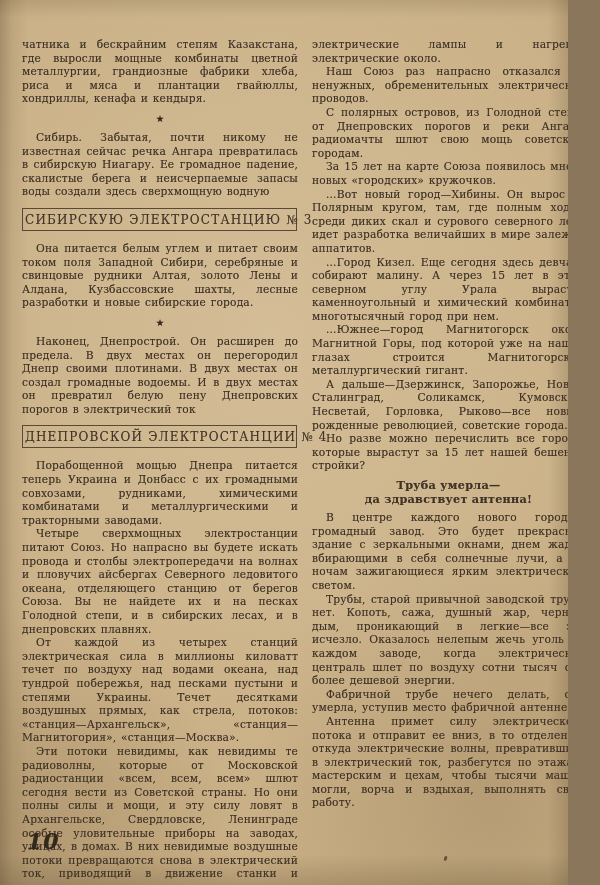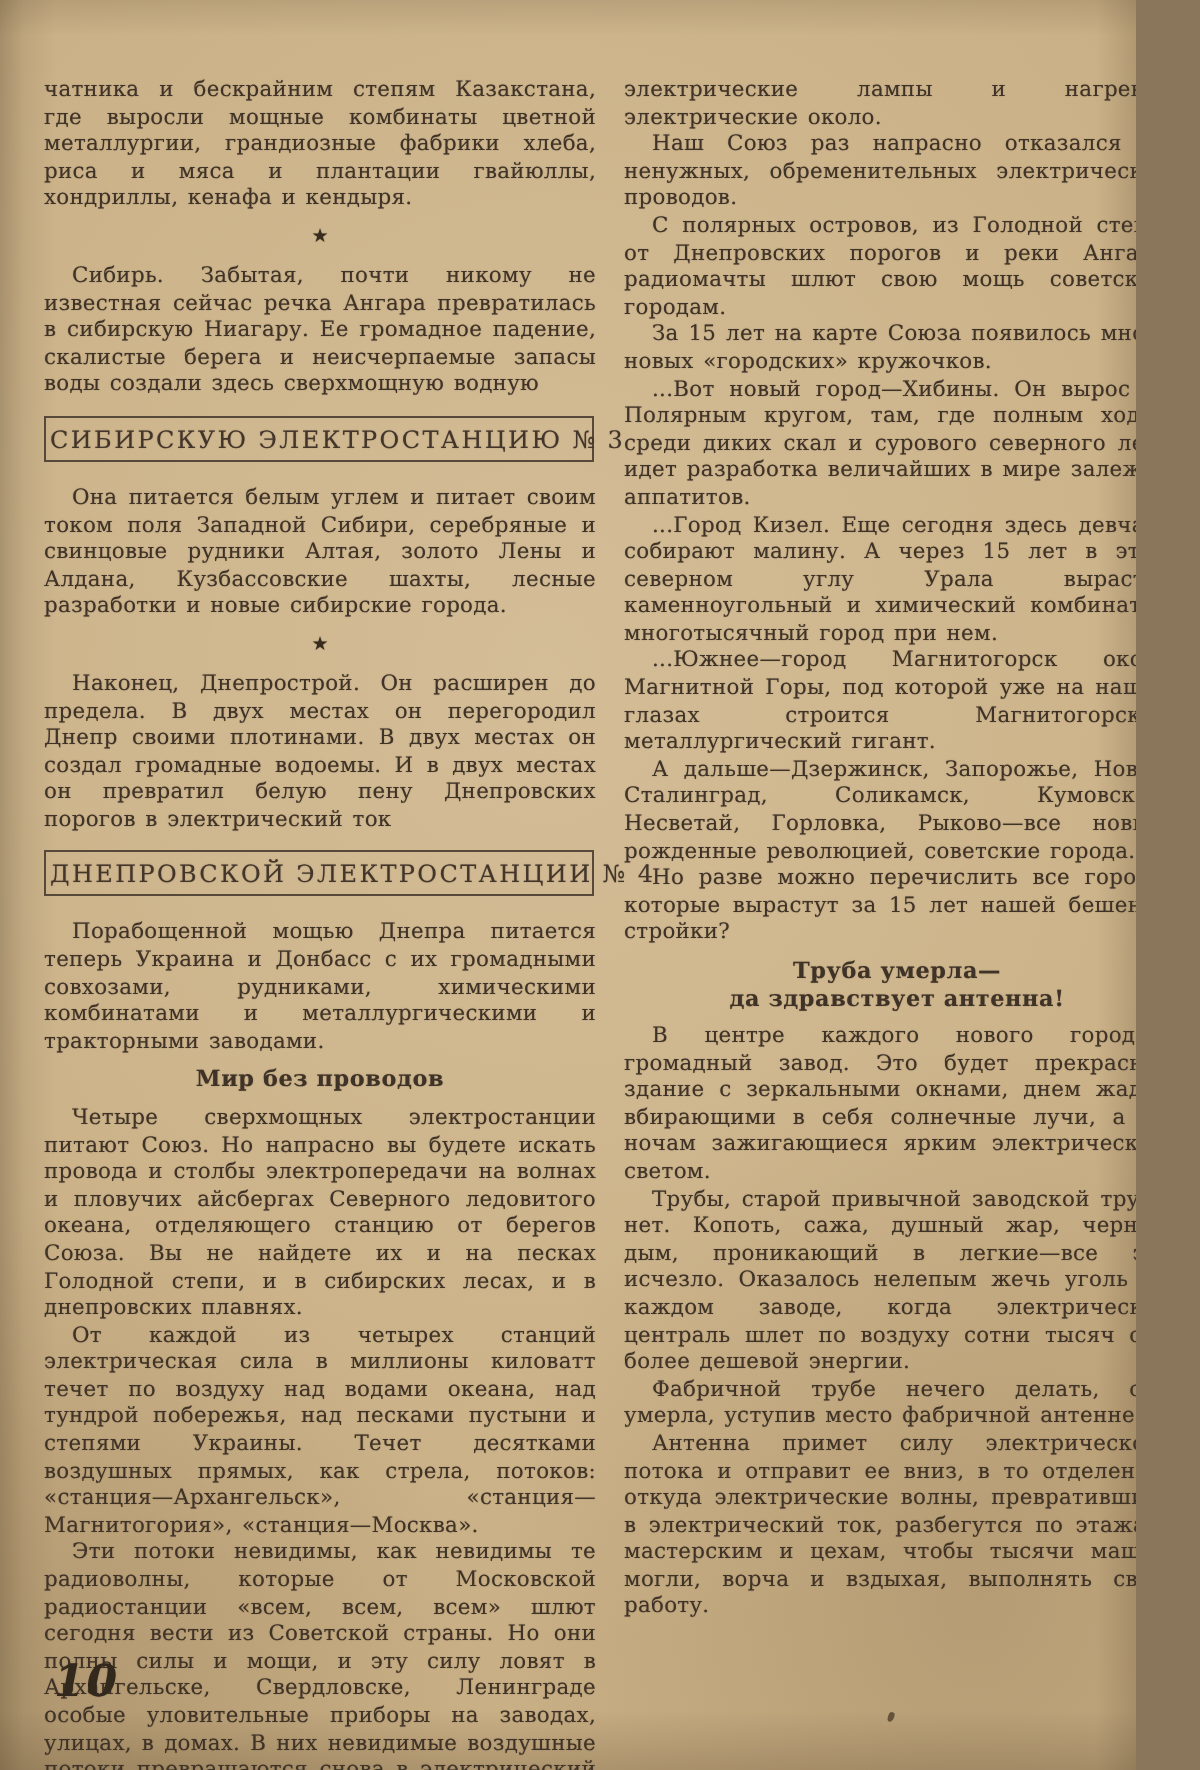--- a/index.html
+++ b/index.html
@@ -67,21 +67,20 @@
     <div class="col" id="col-0">
         <p class="para">чатника и бескрайним степям Казакстана, где выросли мощные комбинаты цветной металлургии, грандиозные фабрики хлеба, риса и мяса и плантации гвайюллы, хондриллы, кенафа и кендыря.</p>
         <div class="star-sep">★</div>
         <p class="para indent">Сибирь. Забытая, почти никому не известная сейчас речка Ангара превратилась в сибирскую Ниагару. Ее громадное падение, скалистые берега и неисчерпаемые запасы воды создали здесь сверхмощную водную</p>
         <div class="boxed-head">СИБИРСКУЮ ЭЛЕКТРОСТАНЦИЮ № 3</div>
         <p class="para indent">Она питается белым углем и питает своим током поля Западной Сибири, серебряные и свинцовые рудники Алтая, золото Лены и Алдана, Кузбассовские шахты, лесные разработки и новые сибирские города.</p>
         <div class="star-sep">★</div>
         <p class="para indent">Наконец, Днепрострой. Он расширен до предела. В двух местах он перегородил Днепр своими плотинами. В двух местах он создал громадные водоемы. И в двух местах он превратил белую пену Днепровских порогов в электрический ток</p>
         <div class="boxed-head">ДНЕПРОВСКОЙ ЭЛЕКТРОСТАНЦИИ № 4</div>
         <p class="para indent">Порабощенной мощью Днепра питается теперь Украина и Донбасс с их громадными совхозами, рудниками, химическими комбинатами и металлургическими и тракторными заводами.</p>
-        <div class="center-head"><span>Мир без проводов</span></div>
         <p class="para indent">Четыре сверхмощных электростанции питают Союз. Но напрасно вы будете искать провода и столбы электропередачи на волнах и пловучих айсбергах Северного ледовитого океана, отделяющего станцию от берегов Союза. Вы не найдете их и на песках Голодной степи, и в сибирских лесах, и в днепровских плавнях.</p>
         <p class="para indent">От каждой из четырех станций электрическая сила в миллионы киловатт течет по воздуху над водами океана, над тундрой побережья, над песками пустыни и степями Украины. Течет десятками воздушных прямых, как стрела, потоков: «станция—Архангельск», «станция—Магнитогория», «станция—Москва».</p>
         <p class="para indent">Эти потоки невидимы, как невидимы те радиоволны, которые от Московской радиостанции «всем, всем, всем» шлют сегодня вести из Советской страны. Но они полны силы и мощи, и эту силу ловят в Архангельске, Свердловске, Ленинграде особые уловительные приборы на заводах, улицах, в домах. В них невидимые воздушные потоки превращаются снова в электрический ток, приводящий в движение станки и машины, зажигая</p>
       </div>
     <div class="col right" id="col-1">
         <p class="para">электрические лампы и нагревая электрические около.</p>
         <p class="para indent">Наш Союз раз напрасно отказался от ненужных, обременительных электрических проводов.</p>
         <p class="para indent">С полярных островов, из Голодной степи, от Днепровских порогов и реки Ангары радиомачты шлют свою мощь советским городам.</p>
         <p class="para indent">За 15 лет на карте Союза появилось много новых «городских» кружочков.</p>
         <p class="para indent">...Вот новый город—Хибины. Он вырос за Полярным кругом, там, где полным ходом среди диких скал и сурового северного леса идет разработка величайших в мире залежей аппатитов.</p>

